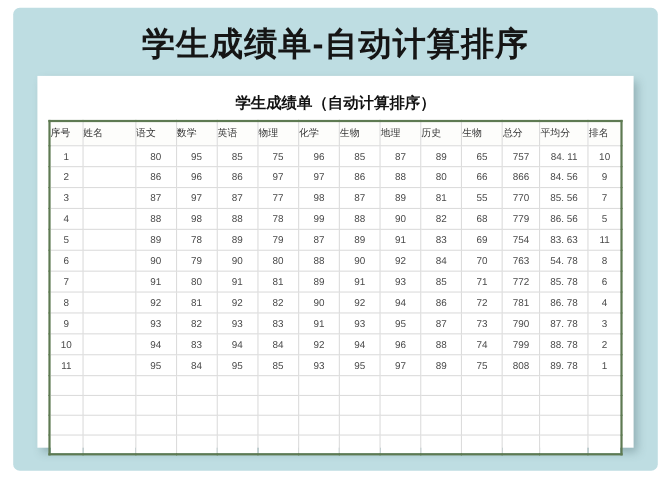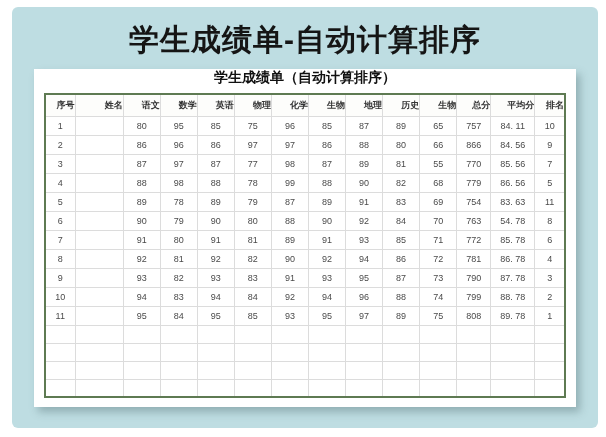--- a/index.html
+++ b/index.html
@@ -24,39 +24,39 @@
     letter-spacing: 1px;
     color: #151515;
   }
   .card {
     width: 542px; height: 338px;
     margin: 8px auto 0 auto;
     background: #ffffff;
     box-shadow: 4px 5px 8px rgba(90,120,125,0.45);
   }
   .card-title {
-    padding-top: 0;
+    padding-top: 16px;
     text-align: center;
     font-size: 14px;
     font-weight: bold;
     color: #111111;
   }
   table.grades {
     margin: 6px auto 0 auto;
     width: 522px;
     border-collapse: collapse;
     table-layout: fixed;
     border: 2px solid #5e7a52;
   }
   table.grades th {
     height: 22px;
     font-size: 9px;
-    font-weight: bold;
+    font-weight: normal;
     color: #333333;
-    text-align: right;
+    text-align: left;
     vertical-align: middle;
     border: 1px solid #dcdcdc;
     background: #fdfdfb;
     white-space: nowrap;
     overflow: hidden;
   }
   table.grades td {
     height: 19px;
     font-size: 9px;
     color: #4a4a4a;

